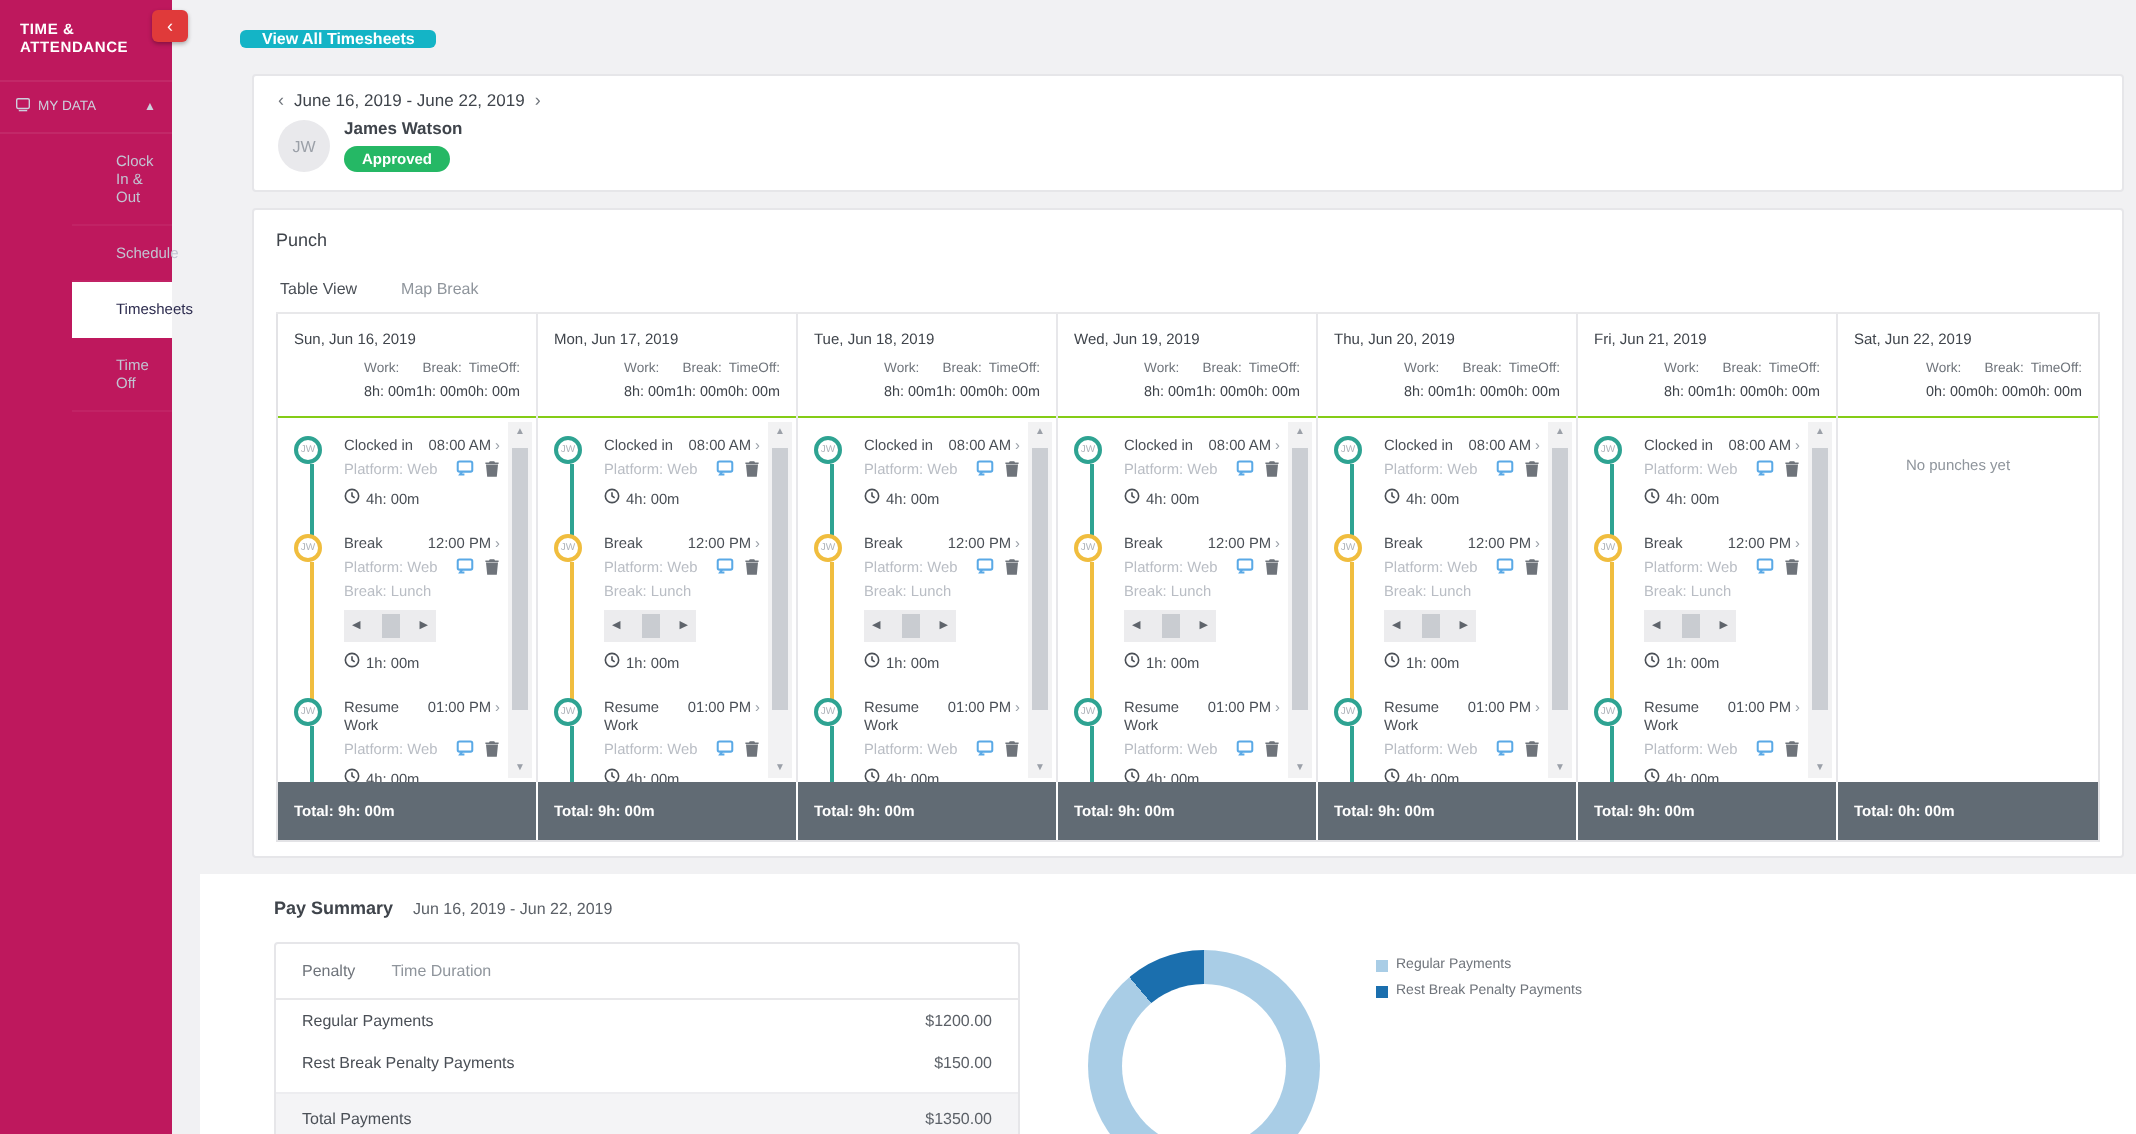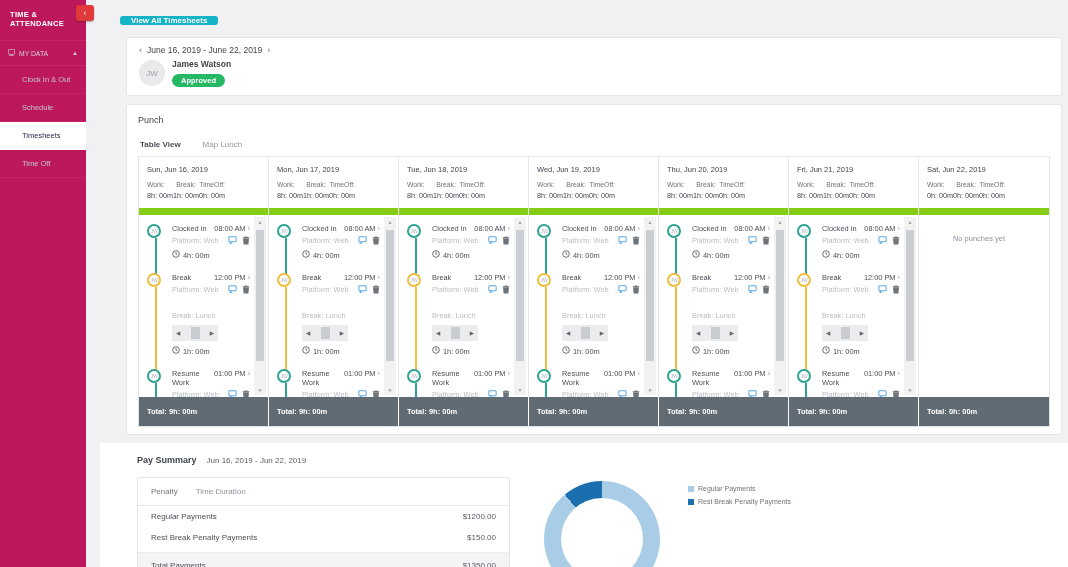--- a/index.html
+++ b/index.html
@@ -10,21 +10,21 @@
   .sidebar { position:fixed; left:0; top:0; bottom:0; width:86px; background:#be185d; z-index:5; }
   .sb-title { padding:10px 14px 12px 10px; font-size:7.5px; font-weight:bold; color:#ffffff; letter-spacing:.3px; }
   .collapse-btn { position:absolute; top:5px; right:-8px; width:18px; height:16px; background:#e03a3a;
     border:none; border-radius:3px; color:#fff; font-size:9px; line-height:14px; text-align:center;
     cursor:pointer; box-shadow:0 1px 2px rgba(0,0,0,.3); }
   .sb-section { display:flex; align-items:center; gap:4px; padding:8px 8px; font-size:6.8px;
     color:#cdd0dd; border-top:1px solid rgba(255,255,255,.07); border-bottom:1px solid rgba(255,255,255,.07); }
   .sb-section .grow { flex:1; }
   .caret-up { font-size:6px; color:#cdd0dd; }
   .sb-item { padding:9px 8px 9px 22px; font-size:7.5px; color:#c2c4d2; cursor:pointer;
-    border-bottom:1px solid rgba(255,255,255,.05); }
+    border-bottom:1px solid rgba(255,255,255,.05);margin-left:36px; }
   .sb-item.active { background:#ffffff; color:#2c2b4e; }
 
   
   .main { margin-left:100px; height:100%; }
   .topbar { padding:9px 0 0 20px; }
   .btn-teal { background:#14b4c6; color:#fff; border:none; border-radius:3px; padding:0 11px;
     font-size:8px; font-weight:bold; cursor:pointer; font-family:inherit; }
 
   .card { background:#fff; border:1px solid #e6e6e9; border-radius:2px; }
   .header-card { margin:10px 6px 0 26px; padding:7px 12px 8px; }
@@ -36,27 +36,27 @@
   .emp-meta { margin-left:7px; }
   .emp-name { font-size:8.5px; color:#3f444b;font-weight:bold; }
   .badge-approved { display:inline-block; margin-top:2px; background:#25b865; color:#fff;
     font-size:7.5px; font-weight:bold; padding:2px 9px; border-radius:9px; }
 
   
   .punch-card { margin:8px 6px 0 26px; padding:10px 11px 7px; }
   .punch-title { font-size:9px; color:#3f444b; }
   .tabs { margin-top:9px; border-bottom:1px solid #e8e8ea; display:flex; }
   .tab { font-size:8px; color:#8f959c; padding:6px 2px 7px; margin-right:18px; cursor:pointer; }
-  .tab.active { color:#4a4f56;font-weight:bold; }
+  .tab.active { color:#4a4f56; }
 
   .days-grid { display:grid; grid-template-columns:repeat(7,1fr); border:1px solid #e3e3e6; border-top:none; margin-top:0; }
   .day-col { display:flex; flex-direction:column; border-right:1px solid #e7e7ea; min-width:0; }
   .day-col:last-child { border-right:none; }
   .day-head { padding:8px 8px 4px; font-size:7.5px; color:#3f444b; white-space:nowrap; overflow:hidden; }
-  .day-stats { display:flex; justify-content:flex-start; padding:3px 8px 8px; border-bottom:7px solid #84cc16; }
+  .day-stats { display:flex; justify-content:flex-end; padding:3px 8px 8px; border-bottom:1px solid #84cc16; }
   .stat { min-width:0; }
   .stat .lb { font-size:6.8px; color:#6f747b; }
   .stat .vl { font-size:7.2px; color:#3f444b; margin-top:3px; }
   .stat.mid { text-align:center; } .stat.right { text-align:right; }
 
   .day-body { position:relative; height:182px; overflow:hidden; padding:9px 18px 0 8px; }
   .no-punches { text-align:center; color:#8f959c; font-size:7.5px; padding-top:10px; }
 
   .fake-scrollbar { position:absolute; right:2px; top:2px; bottom:2px; width:12px; background:#f2f2f3; }
   .sb-arrow { position:absolute; left:0; right:0; text-align:center; font-size:5px; color:#9ba0a8; cursor:pointer; }
@@ -73,21 +73,21 @@
   .entry-work .punch-circle { border:2px solid #2ea392; }
   .entry-break .punch-circle { border:2px solid #f0bd3e; }
   .erow { display:flex; align-items:flex-start; }
   .etitle { flex:1; color:#4a4f56; padding-right:4px; }
   .etime { color:#4a4f56; white-space:nowrap; }
   .echev { color:#9aa0a8; margin-left:2px; cursor:pointer; }
   .erow2 { display:flex; align-items:center; margin-top:3px;justify-content:space-between; }
   .eplatform { flex:1; color:#b9bdc4; }
   .eicons { display:flex; gap:5px; }
   .eicons svg { display:block; cursor:pointer; }
-  .break-type { color:#b9bdc4; margin-top:17px; }
+  .break-type { color:#b9bdc4; margin-top:3px; }
   .carousel { margin:5px 0 1px; width:46px; height:16px; background:#ececee; display:flex;
     align-items:center; justify-content:space-between; padding:0 4px; }
   .car-arrow { font-size:5.5px; color:#5f646b; cursor:pointer; }
   .car-thumb { width:9px; height:12px; background:#c9ccd1; }
   .duration { margin-top:5px; color:#4a4f56; display:flex; align-items:center; gap:3px; }
 
   .day-total { background:#616b74; color:#fff; font-size:7.5px; font-weight:bold; padding:10px 8px;
     white-space:nowrap; overflow:hidden; }
   .day-col { background:#fff; }
   .day-col:not(:last-child) .day-total { border-right:1px solid #fff; margin-right:-1px; }
@@ -158,21 +158,21 @@
         <div class="emp-name">James Watson</div>
         <span class="badge-approved">Approved</span>
       </div>
     </div>
   </div>
 
   <div class="card punch-card">
     <div class="punch-title">Punch</div>
     <div class="tabs">
       <div class="tab active">Table View</div>
-      <div class="tab">Map Lunch</div>
+      <div class="tab">Map Break</div>
     </div>
     <div class="days-grid">
         <div class="day-col">
   <div class="day-head">Sun, Jun 16, 2019</div>
   <div class="day-stats">
     <div class="stat">
               <div class="lb">Work:</div>
               <div class="vl">8h: 00m</div>
             </div>
     <div class="stat mid">

